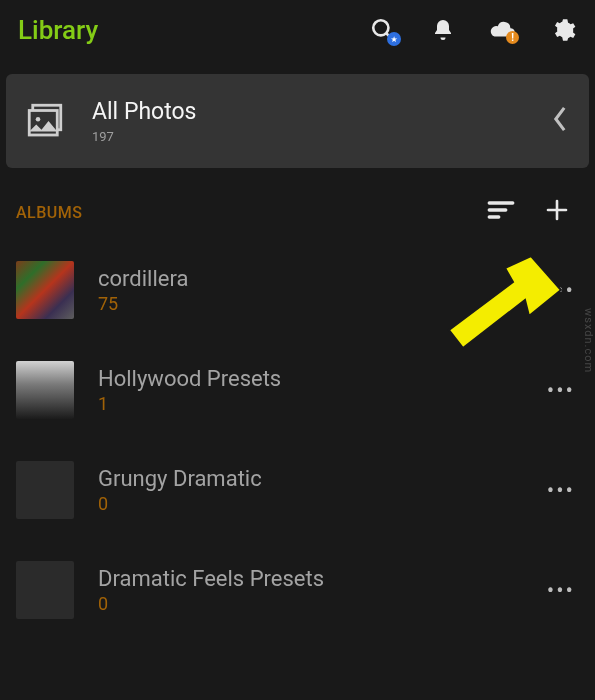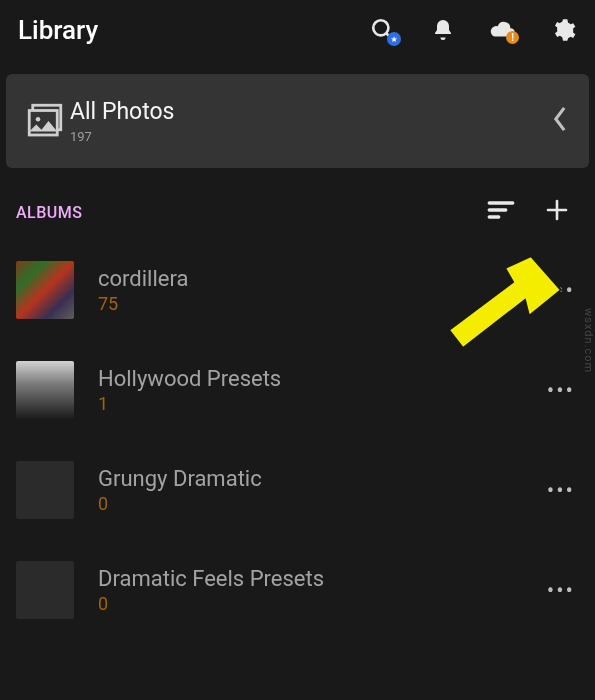--- a/index.html
+++ b/index.html
@@ -15,21 +15,21 @@
   .header {
     display: flex;
     align-items: center;
     justify-content: space-between;
     padding: 10px 18px 14px 18px;
     height: 64px;
   }
   .header-title {
     font-size: 26px;
     font-weight: 500;
-    color: #ffffff;
+    color: #84cc16;
   }
   .header-icons {
     display: flex;
     align-items: center;
     gap: 32px;
   }
   .icon-btn {
     width: 28px;
     height: 28px;
     display: flex;
@@ -64,35 +64,36 @@
     color:#fff;font-size:10px;font-weight:700;line-height:1;
   }
   .all-photos-card {
     margin: 10px 6px 0 6px;
     background: #343434;
     border-radius: 6px;
     height: 94px;
     display: flex;
     align-items: center;
     padding: 0 20px 0 14px;
+    gap: 22px;
   }
   .all-photos-thumb {
     width: 50px; height: 50px;
     display:flex;align-items:center;justify-content:center;
     color:#cfcfcf;
   }
   .all-photos-meta { flex:1; display:flex;flex-direction:column;gap:4px;}
   .ap-title { font-size: 23px; color:#f5f5f5;}
   .ap-count { font-size: 13px; color:#9e9e9e;}
   .chevron { color:#c0c0c0; }
   .section-hdr {
     display:flex;align-items:center;justify-content:space-between;
     padding: 30px 26px 8px 16px;
   }
-  .section-label { font-size:16px; letter-spacing:0.5px; color:#f0abfc; font-weight:500;}
+  .section-label { font-size:16px; letter-spacing:0.5px; color:#a16207; font-weight:500;}
   .section-actions { display:flex; align-items:center; gap:30px;}
   .sort-icon, .plus-icon { color:#e8e8e8; cursor:pointer;}
   .album-list { padding-top: 6px; }
   .album-row {
     display:flex; align-items:center;
     padding: 12px 20px 12px 16px;
     gap: 24px;
     height: 100px;
   }
   .album-thumb {

